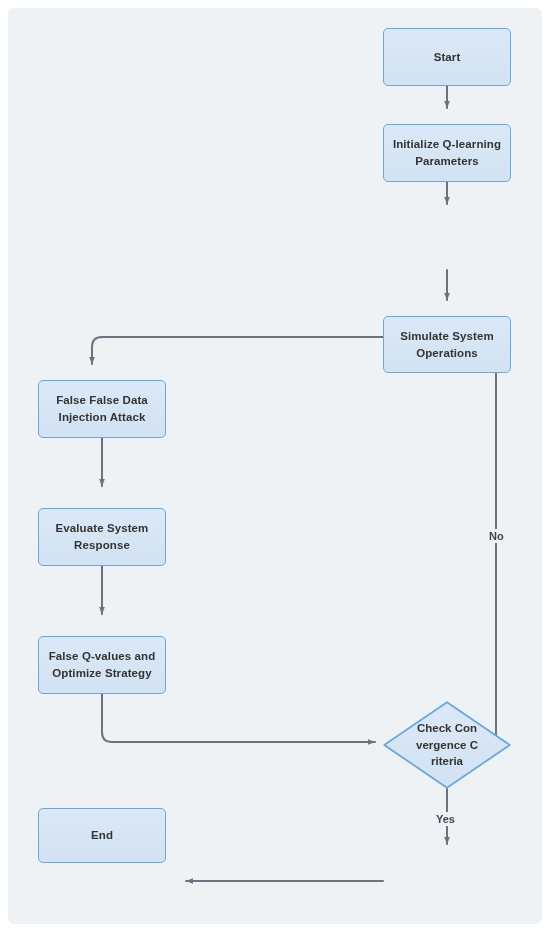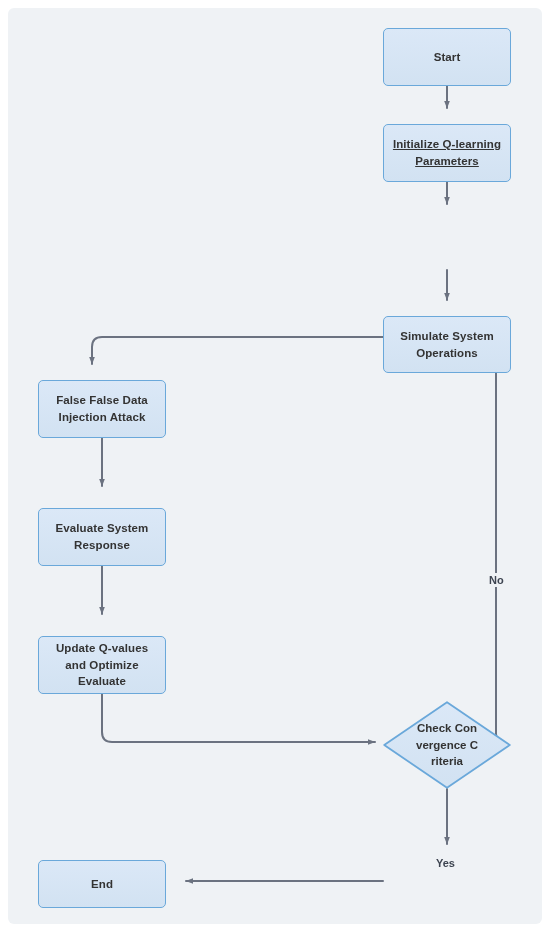--- a/index.html
+++ b/index.html
@@ -76,21 +76,20 @@
     word-break: break-all;
   }
   .edge-label {
     position: absolute;
     color: #3d4450;
     font-size: 11px;
     font-weight: 700;
     background: #eff2f5;
     padding: 1px 3px;
     text-align: center;
-    margin-top: 44px;
   }
 </style>
 </head>
 <body>
 
 <div id="canvas">
 
   <svg id="svg-layer" viewBox="0 0 534 916">
     <defs>
       <marker id="arrow" markerWidth="9" markerHeight="9" refX="7.2" refY="3.2" orient="auto" markerUnits="userSpaceOnUse">
@@ -118,58 +117,58 @@
       <path d="M439,781 L439,836" marker-end="url(#arrow)"></path>
 
       <path d="M375,873 L178,873" marker-end="url(#arrow)"></path>
     </g>
   </svg>
 
   <div class="node box" style="left:375px; top:20px; width:128px; height:58px;">
     <span class="label">Start</span>
   </div>
 
-  <div class="node box" style="left:375px; top:116px; width:128px; height:58px;text-decoration:underline;">
+  <div class="node box" style="left:375px; top:116px; width:128px; height:58px;">
     <span class="label">Initialize Q-learning Parameters</span>
   </div>
 
 
   <div class="node box" style="left:375px; top:308px; width:128px; height:57px;">
     <span class="label">Simulate System Operations</span>
   </div>
 
   <div class="node box" style="left:30px; top:372px; width:128px; height:58px;">
     <span class="label">False False Data Injection Attack</span>
   </div>
 
   <div class="node box" style="left:30px; top:500px; width:128px; height:58px;">
     <span class="label">Evaluate System Response</span>
   </div>
 
   <div class="node box" style="left:30px; top:628px; width:128px; height:58px;">
-    <span class="label">Update Q-values and Optimize Evaluate</span>
+    <span class="label">False Q-values and Optimize Strategy</span>
   </div>
 
   <div class="diamond-wrap" style="left:375px; top:693px; width:128px; height:88px;">
     <svg class="diamond-shape" viewBox="0 0 128 88" preserveAspectRatio="none">
       <defs>
         <linearGradient id="dgrad" x1="0" y1="0" x2="0" y2="1">
           <stop offset="0%" stop-color="#dbe8f7"></stop>
           <stop offset="100%" stop-color="#d2e2f2"></stop>
         </linearGradient>
       </defs>
       <polygon points="64,1.2 126.8,44 64,86.8 1.2,44" fill="url(#dgrad)" stroke="#6aa8da" stroke-width="1.8" stroke-linejoin="round"></polygon>
     </svg>
     <div class="diamond-text">
       <span>Check Convergence Criteria</span>
     </div>
   </div>
 
 
-  <div class="node box" style="left:30px; top:852px; width:128px; height:48px;">
+  <div class="node box" style="left:30px; top:800px; width:128px; height:55px;">
     <span class="label">End</span>
   </div>
 
   <div class="edge-label" style="left:478px; top:521px;">No</div>
 
   <div class="edge-label" style="left:425px; top:804px;">Yes</div>
 
 </div>
 
 </body></html>

